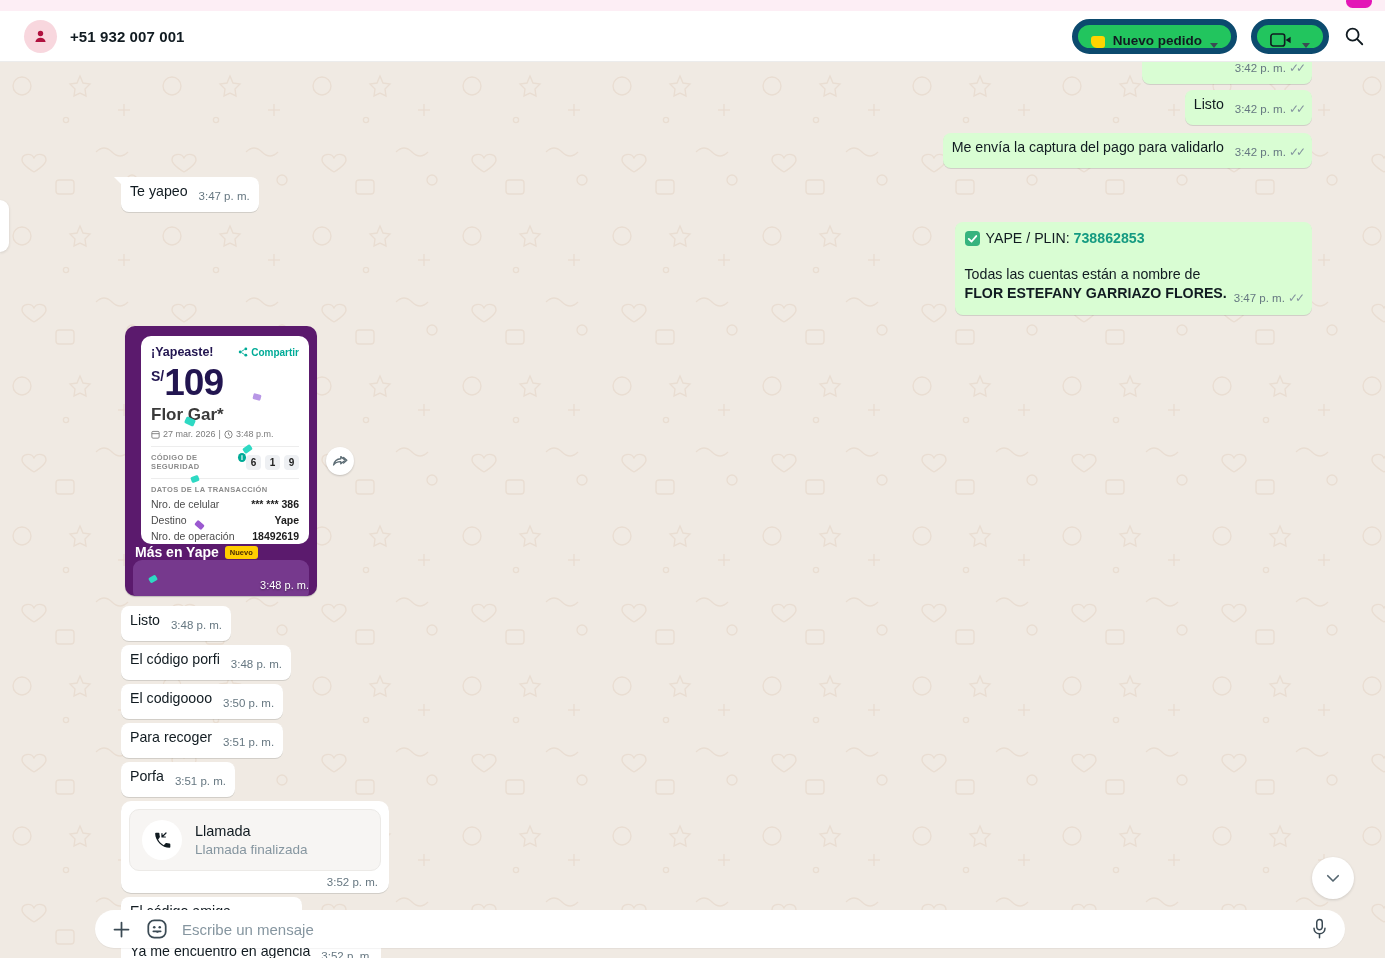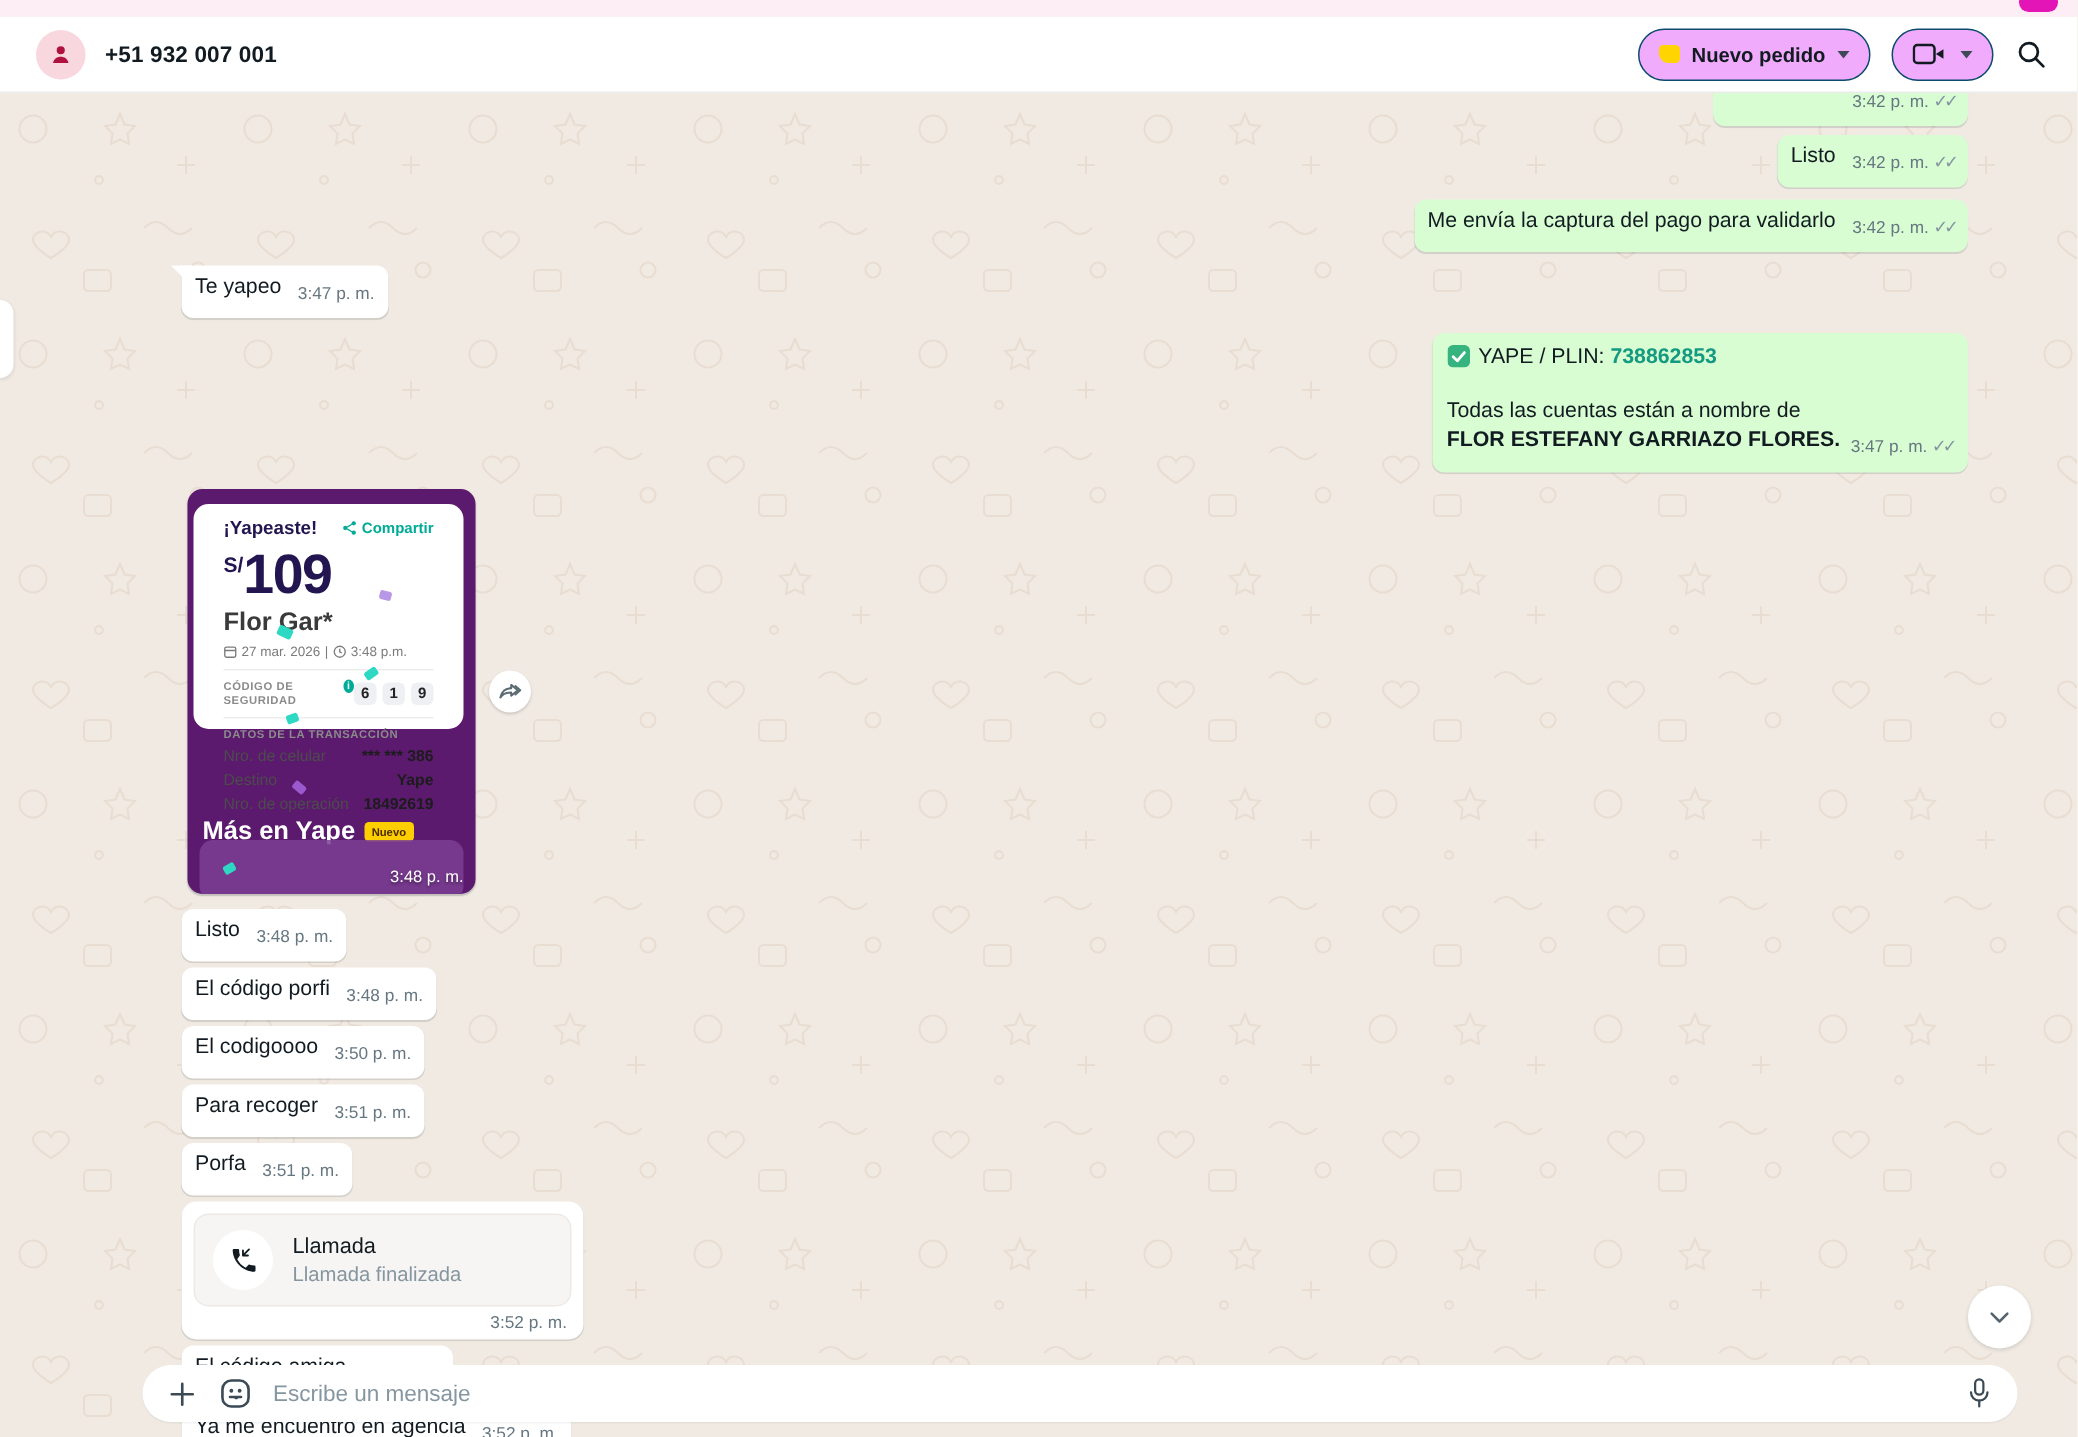--- a/index.html
+++ b/index.html
@@ -8,21 +8,21 @@
 
   
   .top-strip { position:absolute; top:0; left:0; right:0; height:11px; background:#fdeef5; z-index:40; }
   .magenta-blob { position:absolute; top:-5px; right:13px; width:26px; height:13px; background:#e androgen; background:#e315b6; border-radius:8px; }
 
   
   .header { position:absolute; top:11px; left:0; right:0; height:51px; background:#ffffff; border-bottom:1px solid #ececec; display:flex; align-items:center; padding:0 20px 0 24px; z-index:30; }
   .avatar { width:33px; height:33px; border-radius:50%; background:#f8d7de; display:flex; align-items:center; justify-content:center; flex:0 0 auto; }
   .phone-title { margin-left:13px; font-size:15px; font-weight:700; color:#111b21; letter-spacing:.1px; }
   .header-right { margin-left:auto; display:flex; align-items:center; gap:14px; }
-  .pill { height:35px; border:1px solid #0c4a6e; border-radius:18px; background:#f0abfc; display:flex; align-items:center; gap:8px; padding:0 13px; cursor:pointer; }
+  .pill { height:35px; border:6px solid #0c4a6e; border-radius:18px; background:#22c55e; display:flex; align-items:flex-end; gap:8px; padding:0 13px; cursor:pointer; }
   .pill-label { font-size:13.5px; font-weight:700; color:#111b21; }
   .tag-ico { width:14px; height:12px; background:#ffd400; border-radius:3px 3px 3px 6px; }
   .caret { width:0; height:0; border-left:4.5px solid transparent; border-right:4.5px solid transparent; border-top:5.5px solid #3b4a54; }
   .icon-btn { background:none; border:none; cursor:pointer; display:flex; align-items:center; }
 
   
   .wallpaper { position:absolute; top:62px; left:0; right:0; bottom:0; }
 
   
   .edge-tab { position:absolute; left:0; top:200px; width:9px; height:52px; background:#fff; border-radius:0 9px 9px 0; box-shadow:0 1px 3px rgba(0,0,0,.12); z-index:5; }
@@ -39,40 +39,40 @@
   .mt6{margin-top:6px}.mt8{margin-top:8px}.mt9{margin-top:9px}.mt10{margin-top:10px}.mt4{margin-top:4px}.mt5{margin-top:5px}
 
   .link-teal { color:#149a81; font-weight:700; }
   .bold { font-weight:700; }
   .yape-msg-line2 { margin-top:17px; }
   .check-ico { display:inline-block; vertical-align:-3px; margin-right:6px; }
 
   
   .img-block { position:relative; margin-top:11px; align-self:flex-start; }
   .receipt { position:relative; width:192px; height:270px; background:#5b1a6d; border-radius:10px; overflow:hidden; box-shadow:0 1px 1px rgba(11,20,26,.2); cursor:pointer; }
-  .r-card { position:absolute; top:10px; left:4px; right:8px; height:150px; background:#ffffff; border-radius:10px; padding:9px 20px; }
+  .r-card { position:absolute; top:10px; left:16px; right:8px; height:208px; background:#ffffff; border-radius:10px; padding:9px 10px; }
   .r-head { display:flex; justify-content:space-between; align-items:center; }
   .r-title { font-size:12.5px; font-weight:800; color:#221550; }
   .r-share { font-size:10px; font-weight:700; color:#00ab97; display:flex; align-items:center; gap:3px; cursor:pointer; }
   .r-amount { margin-top:3px; color:#221550; }
   .r-cur { font-size:14px; font-weight:700; vertical-align:14px; }
   .r-num { font-size:37px; font-weight:800; letter-spacing:-1px; }
   .r-name { font-size:17px; font-weight:700; color:#3a3a3a; margin-top:1px; }
   .r-date { font-size:9px; color:#7c7c7c; margin-top:4px; display:flex; align-items:center; gap:3px; }
   .r-div { height:1px; background:#ededed; margin:7px 0 6px 0; }
   .r-secrow { display:flex; align-items:center; justify-content:space-between; }
   .r-lbl { font-size:7.5px; font-weight:700; letter-spacing:.4px; color:#8b8b8b; display:flex; align-items:flex-start; gap:3px; }
   .info-dot { width:9px; height:9px; border-radius:50%; background:#00ab97; color:#fff; font-size:7px; font-weight:800; display:inline-flex; align-items:center; justify-content:center; }
   .digits { display:flex; gap:4px; }
   .digit { width:15px; height:15px; background:#eef0f3; border-radius:4px; font-size:10px; font-weight:700; color:#222; display:flex; align-items:center; justify-content:center; }
   .r-row { display:flex; justify-content:space-between; font-size:10.5px; margin-top:4px; }
   .r-row-label { color:#4c4c4c; }
   .r-row-val { color:#1c1c1c; font-weight:700; }
   .r-more { position:absolute; left:10px; top:218px; display:flex; align-items:center; gap:6px; }
-  .r-more-txt { color:#fff; font-size:17px; font-weight:700; }
+  .r-more-txt { color:#fff; font-size:14px; font-weight:700; }
   .r-badge { background:#ffce00; color:#4a2b00; font-size:7.5px; font-weight:800; padding:2px 5px; border-radius:3px; }
   .r-stub { position:absolute; left:8px; right:8px; top:234px; height:40px; background:#7b3f93; border-radius:9px; opacity:.85; }
   .r-time { position:absolute; right:8px; bottom:5px; color:#fff; font-size:11px; text-shadow:0 1px 2px rgba(0,0,0,.45); }
   .confetti { position:absolute; border-radius:1.5px; }
   .fwd-btn { position:absolute; right:-37px; top:121px; width:28px; height:28px; border-radius:50%; background:#fff; box-shadow:0 1px 2px rgba(0,0,0,.18); display:flex; align-items:center; justify-content:center; cursor:pointer; border:none; }
 
   
   .call-bubble { width:268px; background:#fff; border-radius:10px; padding:8px 8px 5px 8px; box-shadow:0 1px .5px rgba(11,20,26,.13); align-self:flex-start; }
   .call-card { background:#f7f5f3; border:1px solid #eceae7; border-radius:10px; display:flex; align-items:center; gap:13px; padding:10px 12px; cursor:pointer; }
   .call-circle { width:40px; height:40px; border-radius:50%; background:#fff; display:flex; align-items:center; justify-content:center; flex:0 0 auto; }

